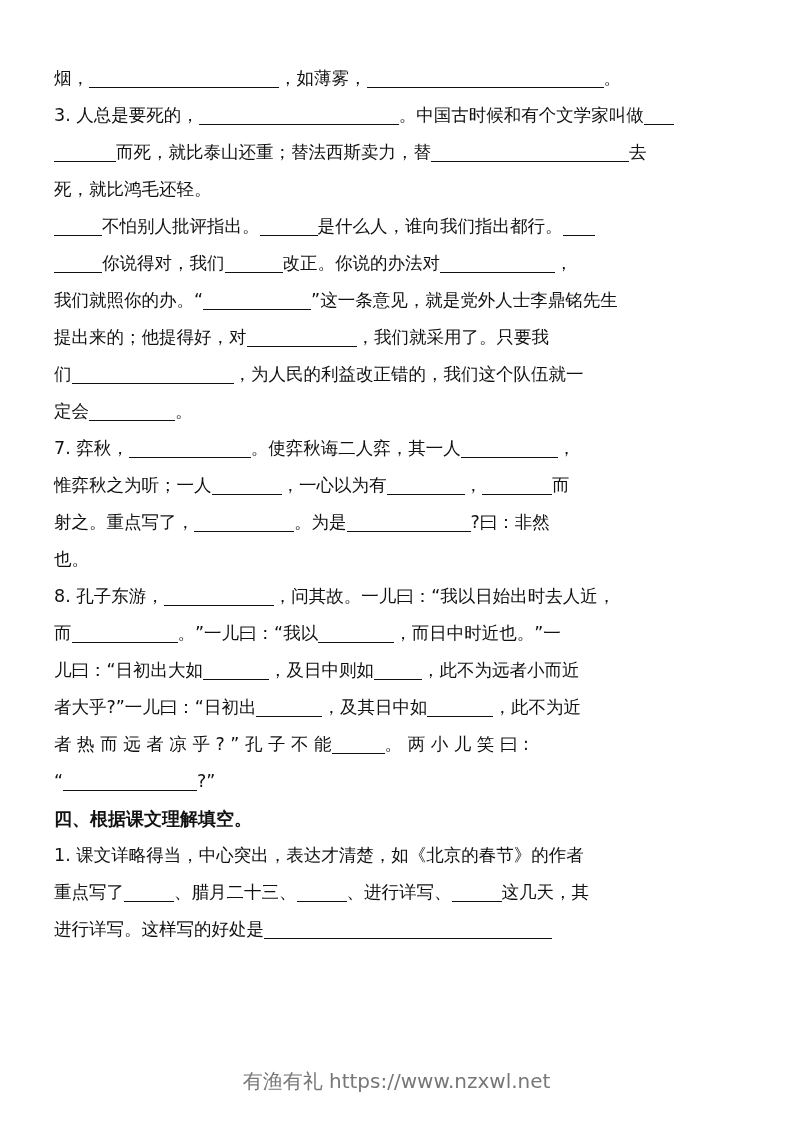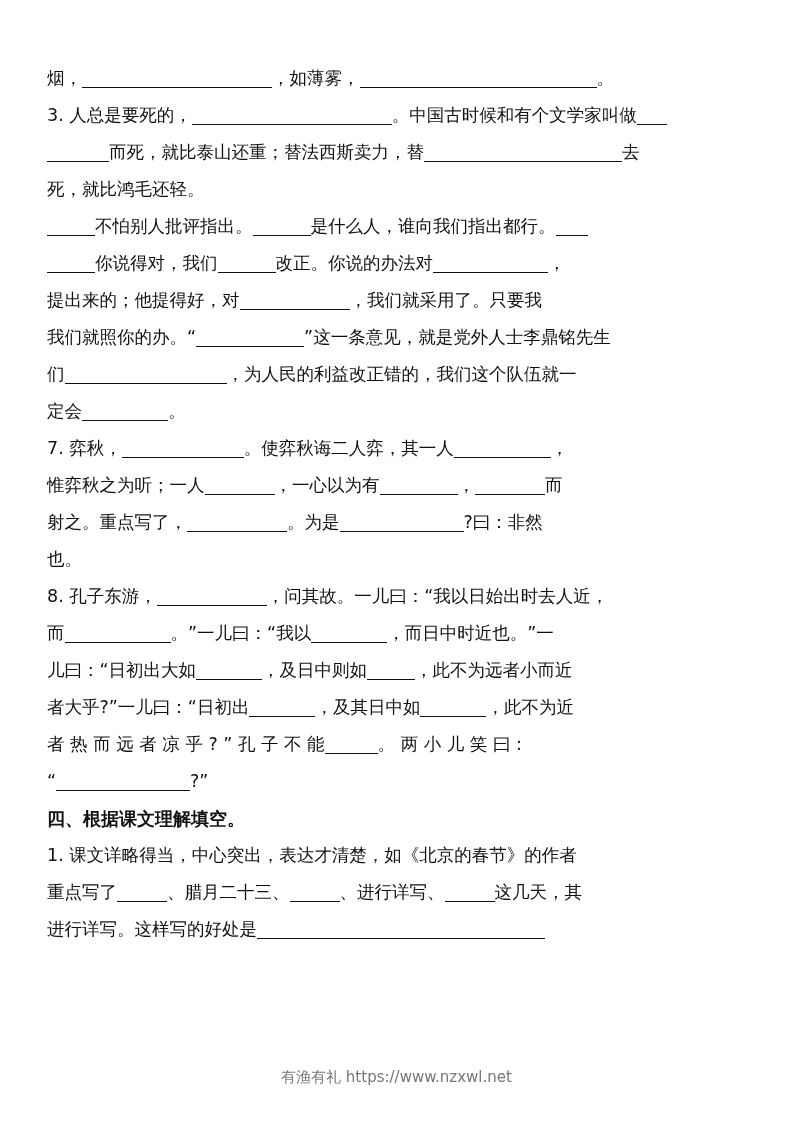--- a/index.html
+++ b/index.html
@@ -1,37 +1,37 @@
 <!DOCTYPE html>
 <html><head>
 <meta charset="utf-8">
 <style>
   html, body { margin: 0; padding: 0; background: #ffffff; }
   body { width: 793px; height: 1122px; position: relative; overflow: hidden;
          font-family: "DejaVu Sans", "Liberation Sans", sans-serif; color: #111; }
-  .page { position: absolute; left: 47px; top: 60px; width: 700px; }
+  .page { position: absolute; left: 54px; top: 60px; width: 700px; }
   .line { position: relative; height: 37px; line-height: 37px; font-size: 17.5px; white-space: nowrap; }
   .blank { display: inline-block; border-bottom: 1.3px solid #111; height: 22px; vertical-align: -4px; }
   .heading { font-weight: bold; font-size: 18px; }
   .footer { position: absolute; left: 0; right: 0; top: 1068px; text-align: center;
-            font-size: 15px; color: #777; font-family: "DejaVu Sans", sans-serif; }
+            font-size: 20px; color: #777; font-family: "DejaVu Sans", sans-serif; }
   span.t { display: inline; }
 </style>
 </head>
 <body>
 
 <div class="page" id="page">
     <div class="line"><span class="t">烟，</span><span class="blank" style="width: 190px;"></span><span class="t">，如薄雾，</span><span class="blank" style="width: 237px;"></span><span class="t">。</span></div>
     <div class="line"><span class="t">3. 人总是要死的，</span><span class="blank" style="width: 200px;"></span><span class="t">。中国古时候和有个文学家叫做</span><span class="blank" style="width: 30px;"></span></div>
     <div class="line"><span class="blank" style="width: 62px;"></span><span class="t">而死，就比泰山还重；替法西斯卖力，替</span><span class="blank" style="width: 198px;"></span><span class="t">去</span></div>
     <div class="line"><span class="t">死，就比鸿毛还轻。</span></div>
     <div class="line"><span class="blank" style="width: 48px;"></span><span class="t">不怕别人批评指出。</span><span class="blank" style="width: 58px;"></span><span class="t">是什么人，谁向我们指出都行。</span><span class="blank" style="width: 32px;"></span></div>
     <div class="line"><span class="blank" style="width: 48px;"></span><span class="t">你说得对，我们</span><span class="blank" style="width: 58px;"></span><span class="t">改正。你说的办法对</span><span class="blank" style="width: 115px;"></span><span class="t">，</span></div>
+    <div class="line"><span class="t">我们就照你的办。“</span><span class="blank" style="width: 108px;"></span><span class="t">”这一条意见，就是党外人士李鼎铭先生</span></div>
     <div class="line"><span class="t">提出来的；他提得好，对</span><span class="blank" style="width: 110px;"></span><span class="t">，我们就采用了。只要我</span></div>
-    <div class="line"><span class="t">我们就照你的办。“</span><span class="blank" style="width: 108px;"></span><span class="t">”这一条意见，就是党外人士李鼎铭先生</span></div>
     <div class="line"><span class="t">们</span><span class="blank" style="width: 162px;"></span><span class="t">，为人民的利益改正错的，我们这个队伍就一</span></div>
     <div class="line"><span class="t">定会</span><span class="blank" style="width: 86px;"></span><span class="t">。</span></div>
     <div class="line"><span class="t">7. 弈秋，</span><span class="blank" style="width: 122px;"></span><span class="t">。使弈秋诲二人弈，其一人</span><span class="blank" style="width: 97px;"></span><span class="t">，</span></div>
     <div class="line"><span class="t">惟弈秋之为听；一人</span><span class="blank" style="width: 70px;"></span><span class="t">，一心以为有</span><span class="blank" style="width: 78px;"></span><span class="t">，</span><span class="blank" style="width: 70px;"></span><span class="t">而</span></div>
     <div class="line"><span class="t">射之。重点写了，</span><span class="blank" style="width: 100px;"></span><span class="t">。为是</span><span class="blank" style="width: 124px;"></span><span class="t">?曰：非然</span></div>
     <div class="line"><span class="t">也。</span></div>
     <div class="line"><span class="t">8. 孔子东游，</span><span class="blank" style="width: 110px;"></span><span class="t">，问其故。一儿曰：“我以日始出时去人近，</span></div>
     <div class="line"><span class="t">而</span><span class="blank" style="width: 106px;"></span><span class="t">。”一儿曰：“我以</span><span class="blank" style="width: 76px;"></span><span class="t">，而日中时近也。”一</span></div>
     <div class="line"><span class="t">儿曰：“日初出大如</span><span class="blank" style="width: 66px;"></span><span class="t">，及日中则如</span><span class="blank" style="width: 48px;"></span><span class="t">，此不为远者小而近</span></div>
     <div class="line"><span class="t">者大乎?”一儿曰：“日初出</span><span class="blank" style="width: 66px;"></span><span class="t">，及其日中如</span><span class="blank" style="width: 66px;"></span><span class="t">，此不为近</span></div>

